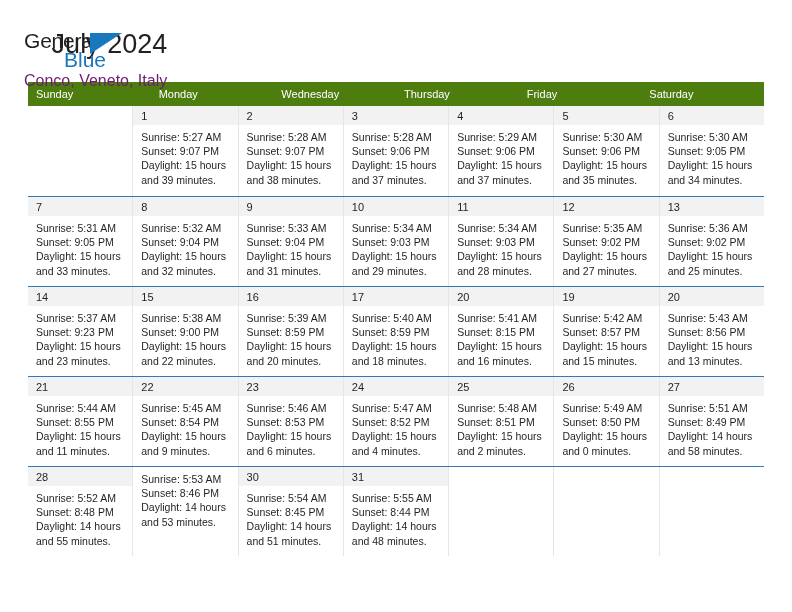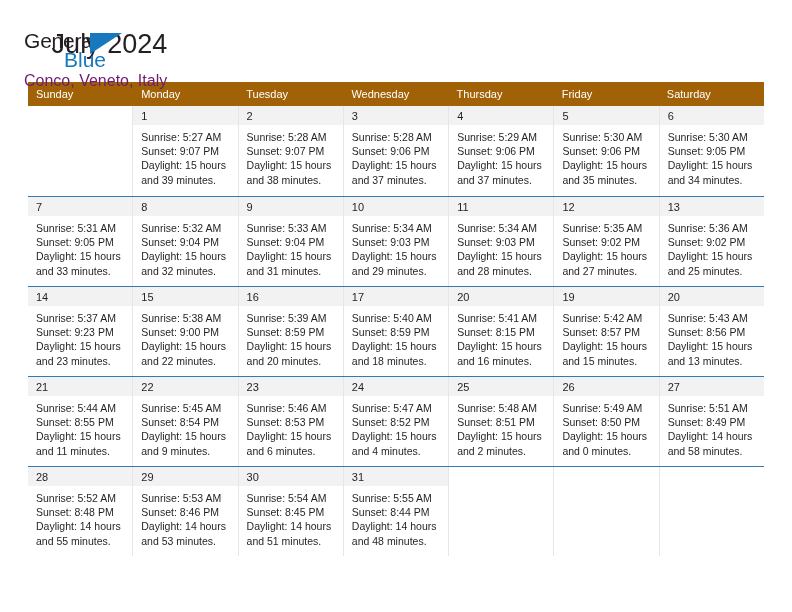--- a/index.html
+++ b/index.html
@@ -80,21 +80,21 @@
     margin-top: 12px;
   }
 
   
   .calendar {
     margin: 8px 28px 0 28px;
     width: 736px;
   }
   .weekdays {
     display: flex;
-    background: #a16207;
+    background: #4d7c0f;
   }
   .weekday {
     flex: 1 1 0;
     color: #ffffff;
     font-size: 11px;
     padding: 5px 0 5px 8px;
     line-height: 14px;
   }
 
   .week {
@@ -146,21 +146,20 @@
       <div class="cal-subtitle">Conco, Veneto, Italy</div>
     </div>
 
   </div>
 
   <div class="calendar">
 
     <div class="weekdays">
       <div class="weekday">Sunday</div>
       <div class="weekday">Monday</div>
-      <div class="weekday">Tuesday</div>
       <div class="weekday">Wednesday</div>
       <div class="weekday">Thursday</div>
       <div class="weekday">Friday</div>
       <div class="weekday">Saturday</div>
     </div>
 
     <div id="weeks-container">
         <div class="week">
           <div class="day-cell empty">
             <div class="daynum-bar"></div>
@@ -419,21 +418,20 @@
           <div class="day-cell">
             <div class="daynum-bar">28</div>
             <div class="day-info">
               <div>Sunrise: 5:52 AM</div>
               <div>Sunset: 8:48 PM</div>
               <div>Daylight: 14 hours</div>
               <div>and 55 minutes.</div>
             </div>
           </div>
           <div class="day-cell">
-            <div class="daynum-bar">29</div>
             <div class="day-info">
               <div>Sunrise: 5:53 AM</div>
               <div>Sunset: 8:46 PM</div>
               <div>Daylight: 14 hours</div>
               <div>and 53 minutes.</div>
             </div>
           </div>
           <div class="day-cell">
             <div class="daynum-bar">30</div>
             <div class="day-info">

